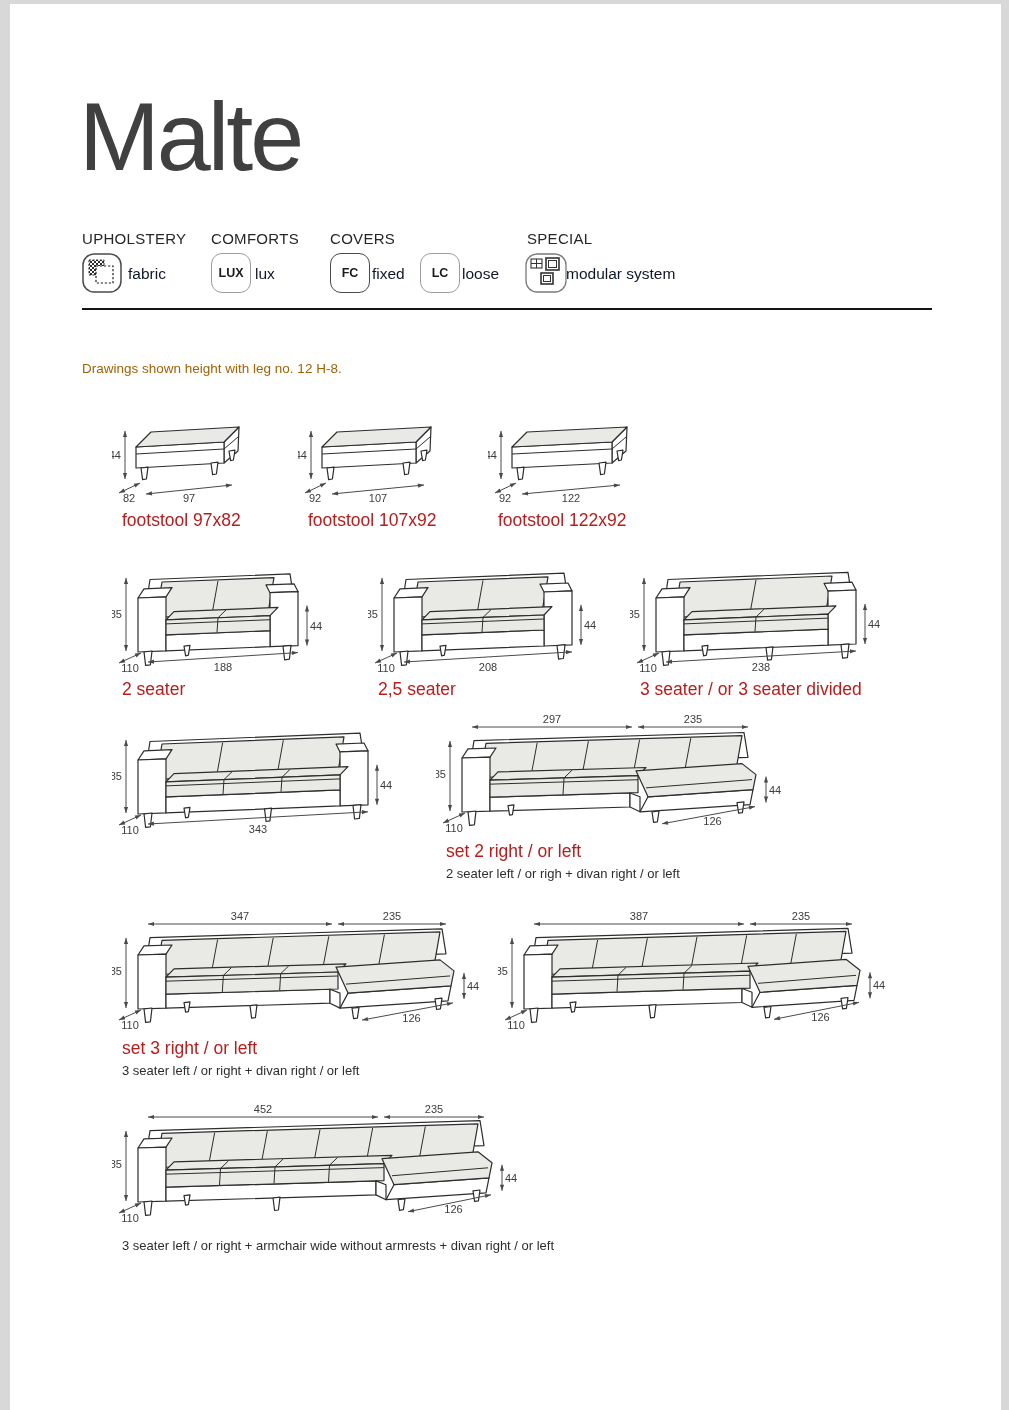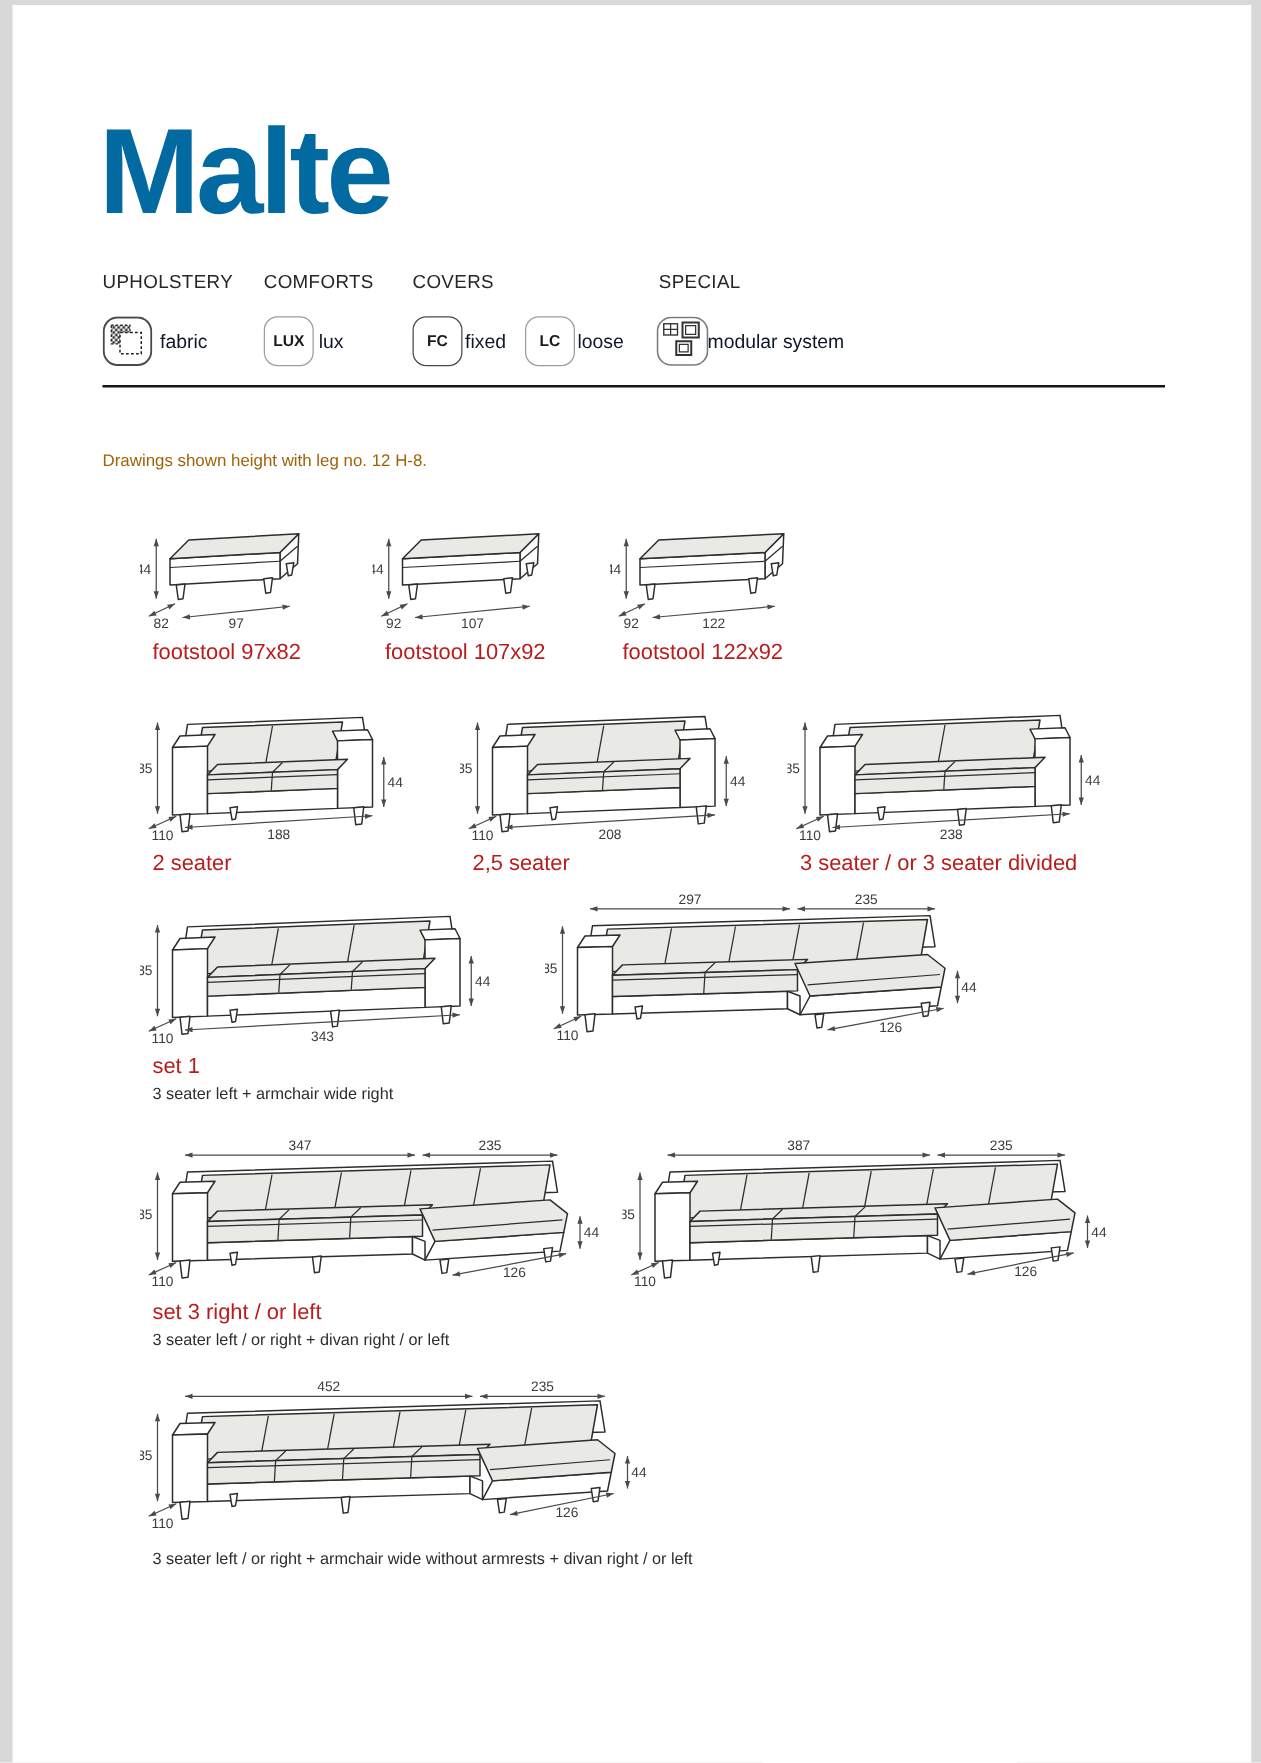--- a/index.html
+++ b/index.html
@@ -1,22 +1,22 @@
 <!DOCTYPE html>
 <html><head>
 <meta charset="utf-8">
 <style>
   html,body{margin:0;padding:0}
   body{width:1009px;height:1410px;background:#d8d8d8;position:relative;
        font-family:"Liberation Sans",sans-serif;color:#262626}
   .page{position:absolute;left:10px;top:4px;width:991px;height:1406px;background:#fff;overflow:hidden}
   .abs{position:absolute}
-  .title{left:69px;top:84px;font-size:97px;font-weight:700;letter-spacing:-3px;
-         color:#0369a1;line-height:1;margin:0}
-  .sec-label{top:213px;font-size:15px;letter-spacing:.3px;color:#262626}
+  .title{left:69px;top:84px;font-size:97px;font-weight:400;letter-spacing:-3px;
+         color:#404040;line-height:1;margin:0}
+  .sec-label{top:226px;font-size:15px;letter-spacing:.3px;color:#262626}
   .itm-box{top:249px;width:40px;height:40px;border:1.5px solid #4a4a4a;border-radius:11px;
            box-sizing:border-box;display:flex;align-items:center;justify-content:center;
            font-weight:bold;font-size:12.5px;color:#1b1b1b;background:#fff}
   .itm-box.light{border-color:#9d9d9d}
   .itm-text{top:261px;font-size:15.5px;color:#0f172a}
   .icon-box{top:249px}
   .rule{top:304px;left:72px;width:850px;height:2px;background:#151515}
   .note{top:357px;left:72px;font-size:13.5px;color:#a16207}
   .fig{position:absolute}
   .fig figcaption{margin:1px 0 0 10px}
@@ -313,24 +313,20 @@
         <text x="268" y="74.8" class="dt" text-anchor="start">44</text>
         <line x1="7" y1="111" x2="29" y2="101" class="dl"></line>
         <polygon points="29.0,101.0 22.7,101.6 24.4,105.4" class="dh"></polygon>
         <polygon points="7.0,111.0 13.3,110.4 11.6,106.6" class="dh"></polygon>
         <text x="18" y="120" class="dt" text-anchor="middle">110</text>
         <line x1="36" y1="110" x2="256" y2="97.8" class="dl"></line>
         <polygon points="256.0,97.8 249.9,96.0 250.1,100.2" class="dh"></polygon>
         <polygon points="36.0,110.0 42.1,111.8 41.9,107.6" class="dh"></polygon>
         <text x="146" y="119" class="dt" text-anchor="middle">343</text>
       </svg>
-    <figcaption>
-      <div class="fig-title">set 1</div>
-      <div class="fig-sub">3 seater left + armchair wide right</div>
-    </figcaption>
   </figure>
   <figure class="fig" style="left:386px;top:694px">
     <svg width="348" height="122">
         <line x1="36" y1="13" x2="196" y2="13" class="dl"></line>
         <polygon points="196.0,13.0 190.0,10.9 190.0,15.1" class="dh"></polygon>
         <polygon points="36.0,13.0 42.0,15.1 42.0,10.9" class="dh"></polygon>
         <text x="116" y="9" class="dt" text-anchor="middle">297</text>
         <line x1="202" y1="13" x2="312" y2="13" class="dl"></line>
         <polygon points="312.0,13.0 306.0,10.9 306.0,15.1" class="dh"></polygon>
         <polygon points="202.0,13.0 208.0,15.1 208.0,10.9" class="dh"></polygon>
@@ -367,20 +363,24 @@
         <text x="18" y="118" class="dt" text-anchor="middle">110</text>
         <line x1="226" y1="109.84" x2="319" y2="92.6" class="dl"></line>
         <polygon points="319.0,92.6 312.7,91.6 313.5,95.8" class="dh"></polygon>
         <polygon points="226.0,109.8 232.3,110.8 231.5,106.7" class="dh"></polygon>
         <text x="276.5" y="111.22" class="dt" text-anchor="middle">126</text>
         <line x1="330" y1="62.6" x2="330" y2="88.6" class="dl"></line>
         <polygon points="330.0,88.6 332.1,82.6 327.9,82.6" class="dh"></polygon>
         <polygon points="330.0,62.6 327.9,68.6 332.1,68.6" class="dh"></polygon>
         <text x="333" y="79.6" class="dt" text-anchor="start">44</text>
       </svg>
+    <figcaption>
+      <div class="fig-title">set 2 right / or left</div>
+      <div class="fig-sub">2 seater left / or righ + divan right / or left</div>
+    </figcaption>
   </figure>
 
   <figure class="fig" style="left:62px;top:891px">
     <svg width="370" height="122">
         <line x1="36" y1="13" x2="220" y2="13" class="dl"></line>
         <polygon points="220.0,13.0 214.0,10.9 214.0,15.1" class="dh"></polygon>
         <polygon points="36.0,13.0 42.0,15.1 42.0,10.9" class="dh"></polygon>
         <text x="128" y="9" class="dt" text-anchor="middle">347</text>
         <line x1="226" y1="13" x2="334" y2="13" class="dl"></line>
         <polygon points="334.0,13.0 328.0,10.9 328.0,15.1" class="dh"></polygon>

